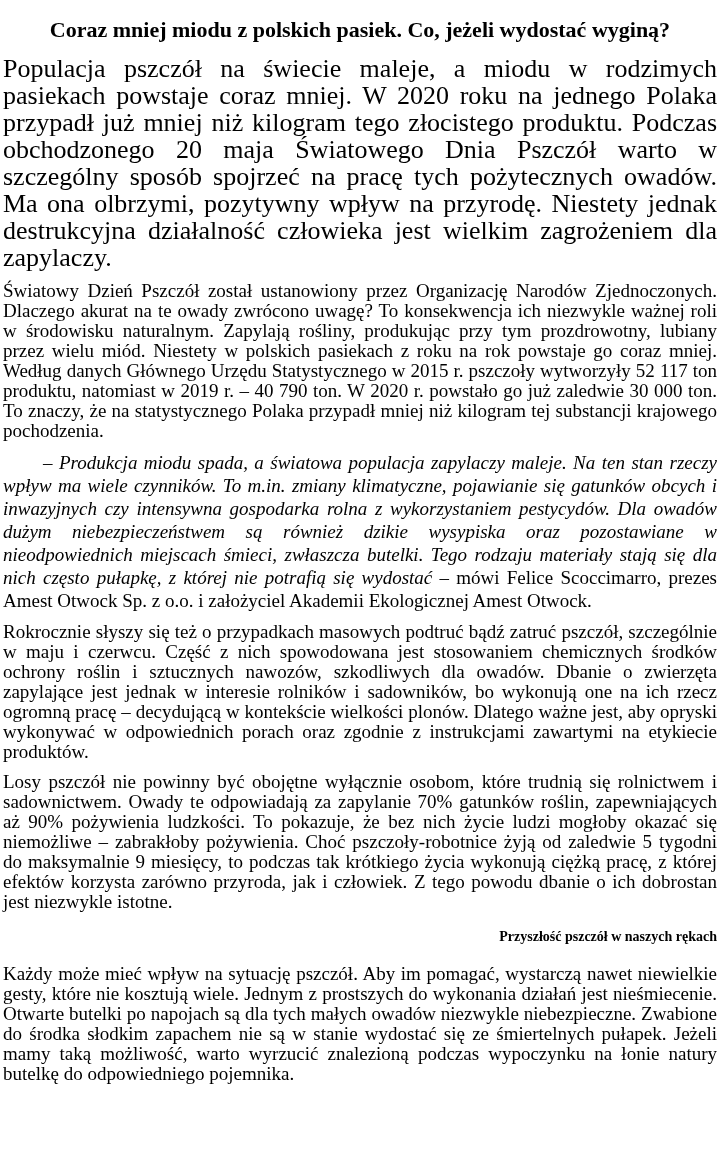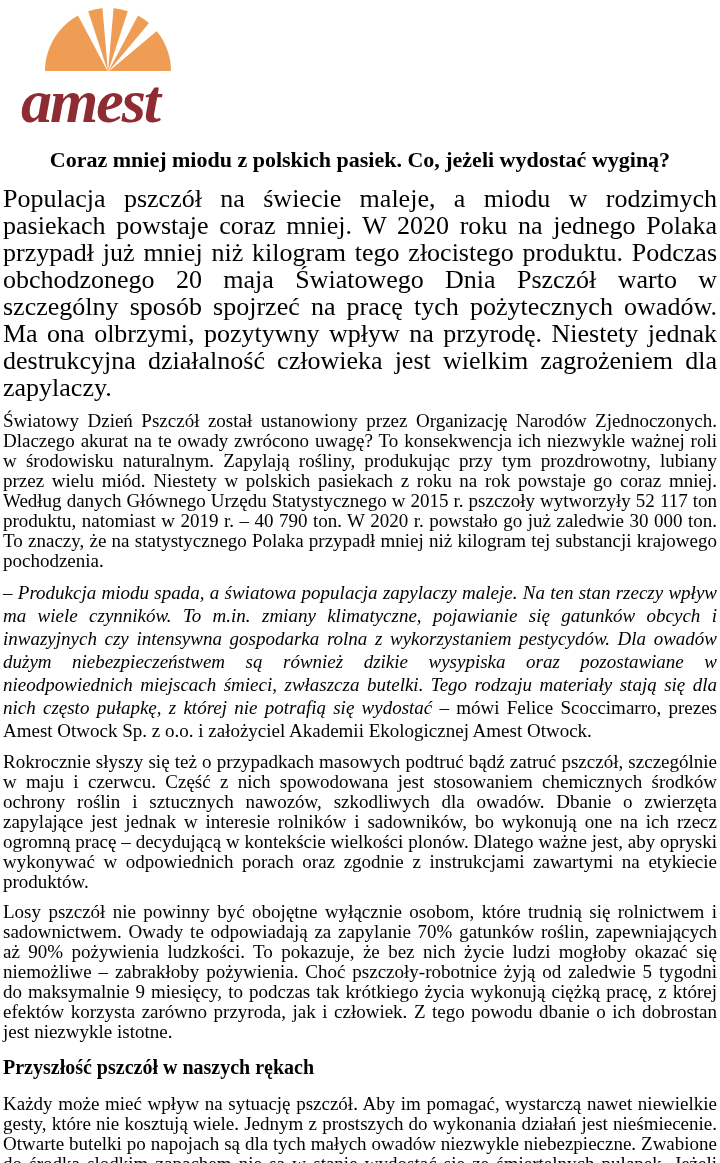--- a/index.html
+++ b/index.html
@@ -52,45 +52,35 @@
     font-size: 19px;
     line-height: 20px;
     text-align: justify;
   }
   .quote-par {
     margin-top: 10px;
     font-size: 19px;
     line-height: 23px;
     text-align: justify;
   }
-  .quote-italic { font-style: italic; }
+  .quote-italic { font-style: italic; margin-left: 40px; }
   .quote-speaker { font-weight: normal; }
   .subheading {
     margin: 12px 0 14px 0;
-    font-size: 20px;
+    font-size: 14px;
     line-height: 26px;
     font-weight: bold;
-    text-align: left;
+    text-align: right;
   }
 </style>
 </head>
 <body>
 
 <div class="page">
 
-  <div class="logo-block">
-    <svg class="logo-mark" width="130" height="64" viewBox="0 0 130 64" aria-hidden="true">
-      <path d="M 2,63 A 63,63 0 0 1 128,63 Z" fill="#EF9D55"></path>
-      <polygon points="65,64 41.8,-7.3 29.8,-2.2" fill="#ffffff"></polygon>
-      <polygon points="65,64 71.5,-10.7 58.5,-10.7" fill="#ffffff"></polygon>
-      <polygon points="65,64 100.2,-2.2 88.2,-7.3" fill="#ffffff"></polygon>
-      <polygon points="65,64 122.5,15.8 113.2,6.5" fill="#ffffff"></polygon>
-    </svg>
-    <div class="logo-text">amest</div>
-  </div>
 
   <h1 class="title">Coraz mniej miodu z polskich pasiek. Co, jeżeli wydostać wyginą?</h1>
 
   <p class="lead">Populacja pszczół na świecie maleje, a miodu w rodzimych pasiekach powstaje coraz mniej. W 2020 roku na jednego Polaka przypadł już mniej niż kilogram tego złocistego produktu. Podczas obchodzonego 20 maja Światowego Dnia Pszczół warto w szczególny sposób spojrzeć na pracę tych pożytecznych owadów. Ma ona olbrzymi, pozytywny wpływ na przyrodę. Niestety jednak destrukcyjna działalność człowieka jest wielkim zagrożeniem dla zapylaczy.</p>
 
   <p class="body-par">Światowy Dzień Pszczół został ustanowiony przez Organizację Narodów Zjednoczonych. Dlaczego akurat na te owady zwrócono uwagę? To konsekwencja ich niezwykle ważnej roli w środowisku naturalnym. Zapylają rośliny, produkując przy tym prozdrowotny, lubiany przez wielu miód. Niestety w polskich pasiekach z roku na rok powstaje go coraz mniej. Według danych Głównego Urzędu Statystycznego w 2015 r. pszczoły wytworzyły 52 117 ton produktu, natomiast w 2019 r. – 40 790 ton. W 2020 r. powstało go już zaledwie 30 000 ton. To znaczy, że na statystycznego Polaka przypadł mniej niż kilogram tej substancji krajowego pochodzenia.</p>
 
   <p class="quote-par"><span class="quote-italic">– Produkcja miodu spada, a światowa populacja zapylaczy maleje. Na ten stan rzeczy wpływ ma wiele czynników. To m.in. zmiany klimatyczne, pojawianie się gatunków obcych i inwazyjnych czy intensywna gospodarka rolna z wykorzystaniem pestycydów. Dla owadów dużym niebezpieczeństwem są również dzikie wysypiska oraz pozostawiane w nieodpowiednich miejscach śmieci, zwłaszcza butelki. Tego rodzaju materiały stają się dla nich często pułapkę, z której nie potrafią się wydostać</span><span> – mówi </span><span class="quote-speaker">Felice Scoccimarro</span><span>, prezes Amest Otwock Sp. z o.o. i założyciel Akademii Ekologicznej Amest Otwock.</span></p>
 
   <p class="body-par">Rokrocznie słyszy się też o przypadkach masowych podtruć bądź zatruć pszczół, szczególnie w maju i czerwcu. Część z nich spowodowana jest stosowaniem chemicznych środków ochrony roślin i sztucznych nawozów, szkodliwych dla owadów. Dbanie o zwierzęta zapylające jest jednak w interesie rolników i sadowników, bo wykonują one na ich rzecz ogromną pracę – decydującą w kontekście wielkości plonów. Dlatego ważne jest, aby opryski wykonywać w odpowiednich porach oraz zgodnie z instrukcjami zawartymi na etykiecie produktów.</p>

